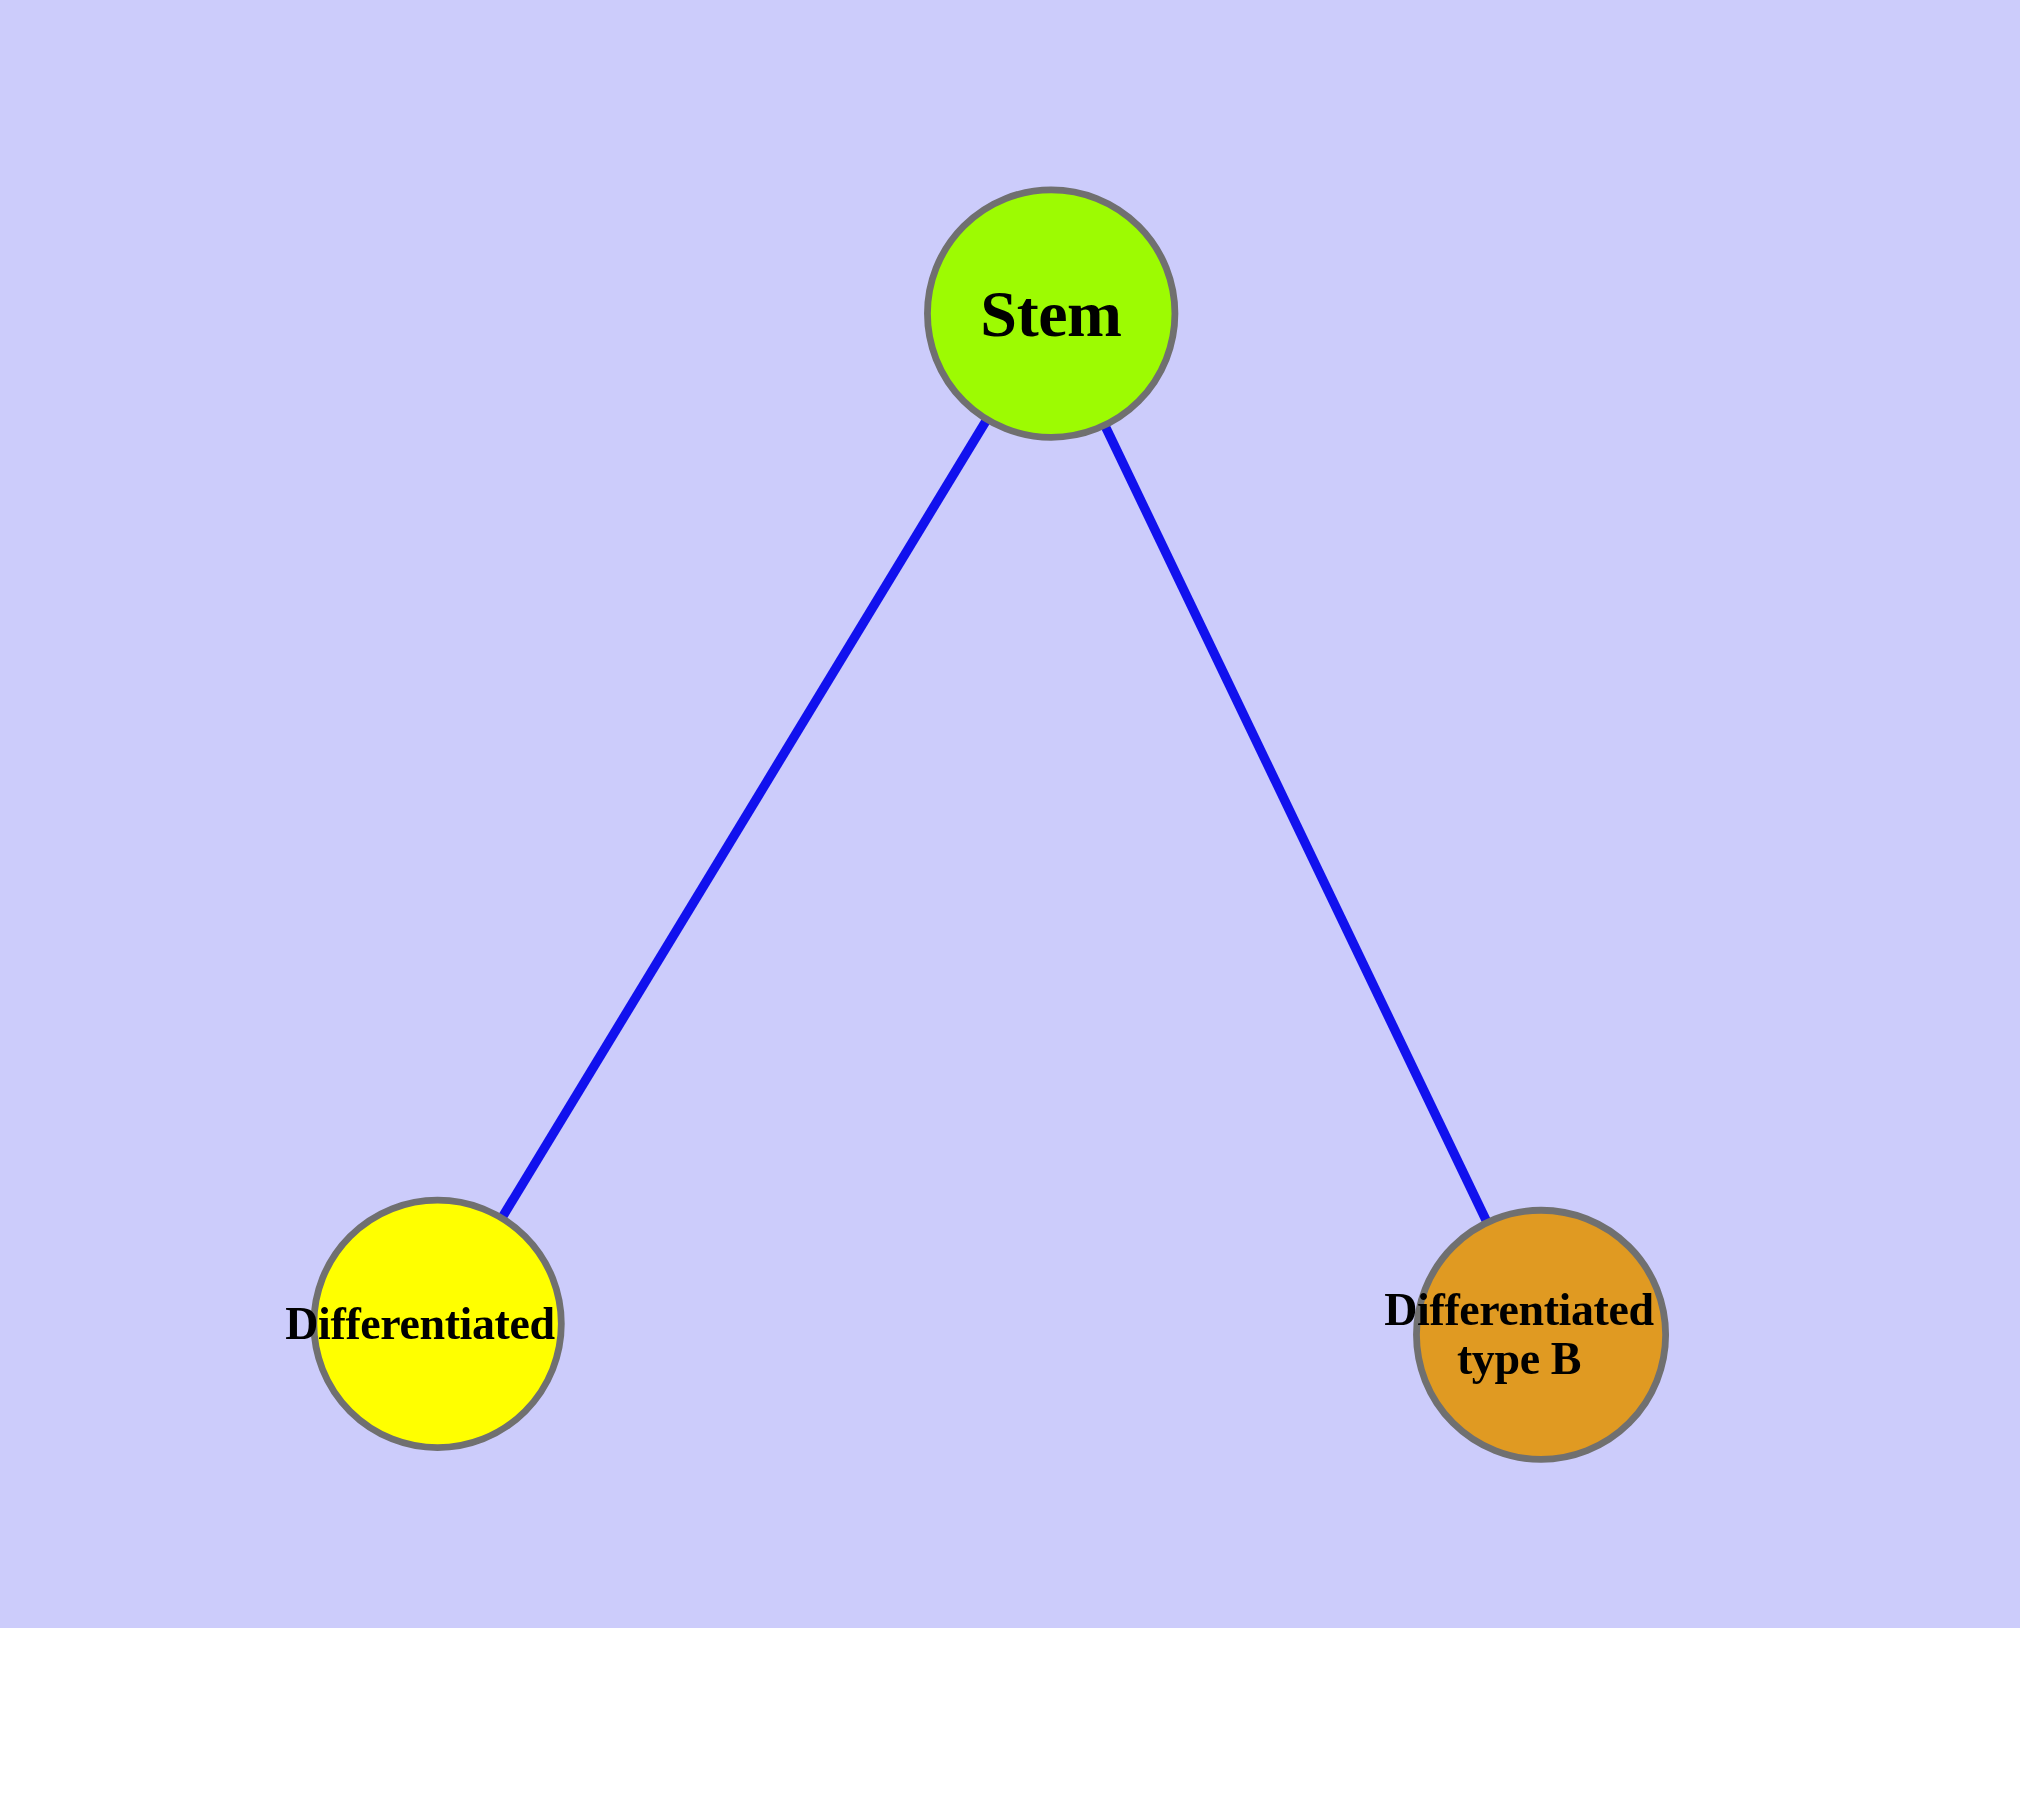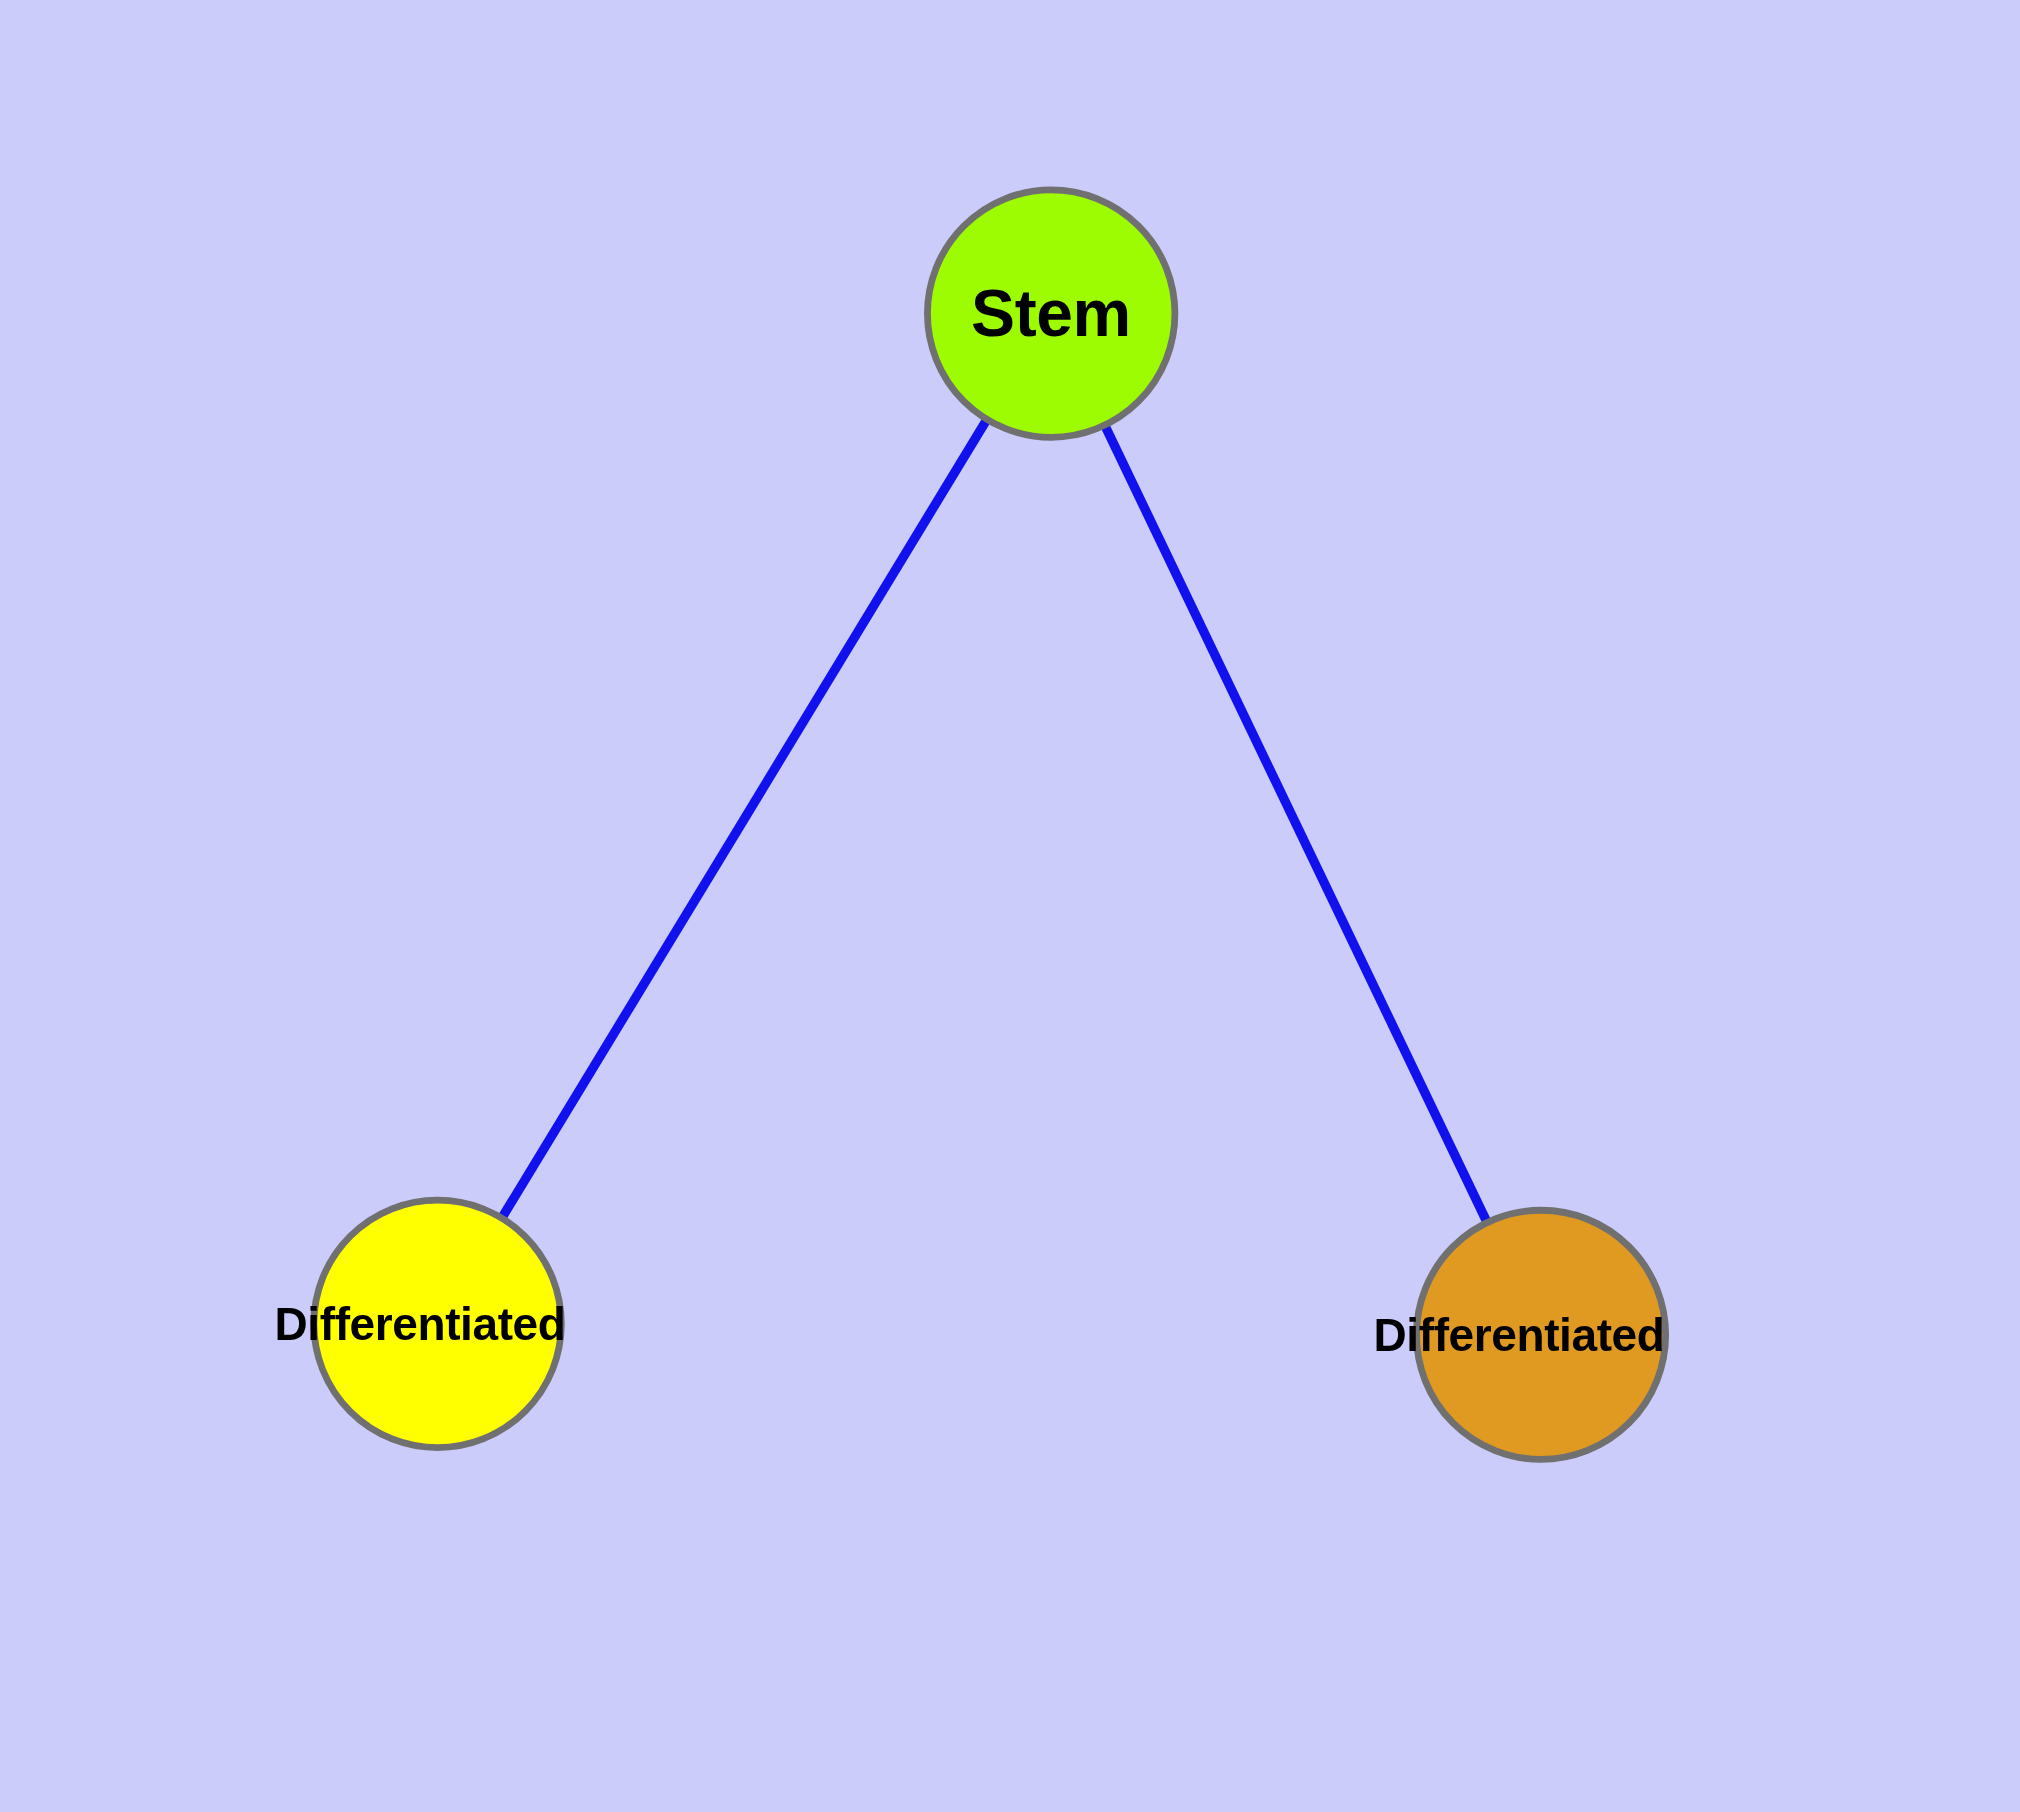--- a/index.html
+++ b/index.html
@@ -9,22 +9,23 @@
   }
   body {
     width: 2021px;
     height: 1812px;
     overflow: hidden;
     font-family: "Liberation Sans", "DejaVu Sans", sans-serif;
   }
   #canvas {
     position: relative;
     width: 2021px;
-    height: 1812px;
+    height: 1628px;
     background: #ccccfb;
+    font-family: Liberation Serif, serif;
   }
   #graph-svg {
     position: absolute;
     left: 0;
     top: 0;
     width: 2021px;
     height: 1812px;
   }
   .node-label {
     position: absolute;
@@ -67,16 +68,17 @@
   <div class="node-label" id="label-stem" style="left:1051px; top:314px;">
     <span>Stem</span>
   </div>
 
   <div class="node-label" id="label-type-a" style="left:420px; top:1324px;">
     <div>Differentiated</div>
   </div>
 
   <div class="node-label" id="label-type-b" style="left:1519px; top:1335px;">
     <div>Differentiated</div>
+    <div>type B</div>
   </div>
 
 </div>
 
 
 </body></html>

